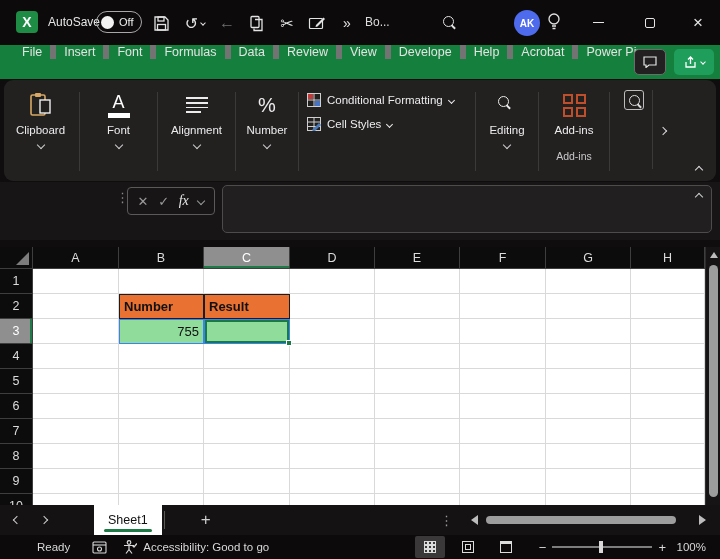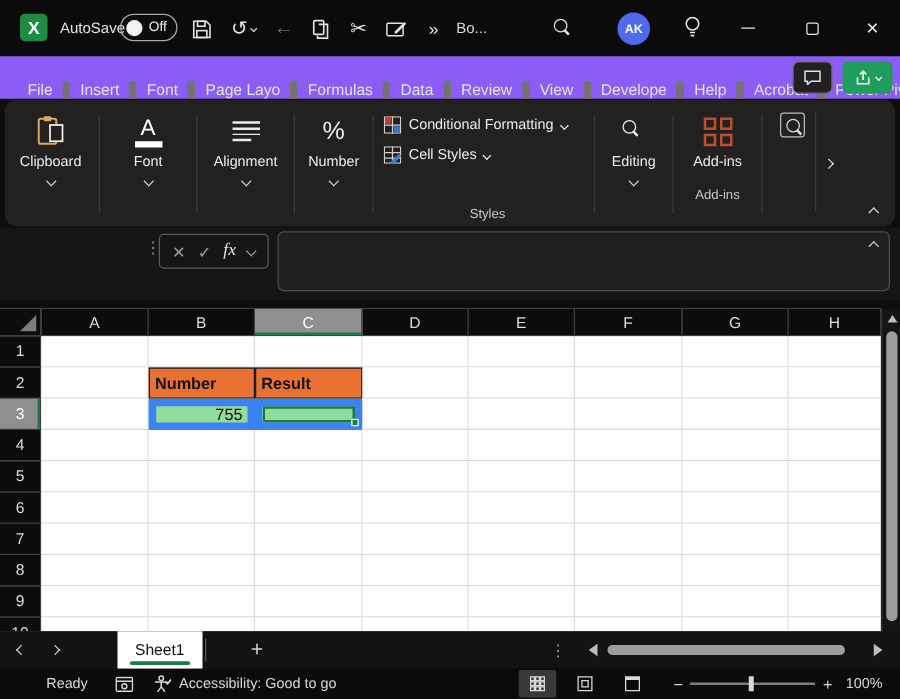--- a/index.html
+++ b/index.html
@@ -20,29 +20,29 @@
   .titlebar { position:absolute; left:0; top:0; width:720px; height:45px; background:#0c0a0a; display:flex; align-items:center; }
   .excel-logo { position:absolute; left:16px; top:11px; width:22px; height:22px; background:#1e8c45; border-radius:4px; color:#fff; font-weight:bold; font-size:14px; display:flex; align-items:center; justify-content:center; }
   .autosave-label { position:absolute; left:48px; top:15px; font-size:12px; }
   .autosave-toggle { position:absolute; left:96px; top:11px; width:46px; height:22px; border:1px solid #a8a8a8; border-radius:11px; display:flex; align-items:center; }
   .autosave-knob { width:13px; height:13px; background:#f2f2f2; border-radius:50%; margin-left:4px; }
   .autosave-state { font-size:11px; margin-left:5px; color:#f0f0f0; }
   .qat-icon { position:absolute; top:12px; width:22px; height:22px; display:flex; align-items:center; justify-content:center; font-size:16px; color:#e3e3e3; }
   .dim { color:#6f6f6f; }
   .doc-title { position:absolute; left:365px; top:15px; font-size:12px; color:#dcdcdc; }
   .search-btn { position:absolute; left:443px; top:15px; color:#e3e3e3; }
-  .avatar { position:absolute; left:494px; top:10px; width:26px; height:26px; border-radius:50%; color:#fff; font-size:10px; font-weight:bold; display:flex; align-items:center; justify-content:center; }
+  .avatar { position:absolute; left:514px; top:10px; width:26px; height:26px; border-radius:50%; color:#fff; font-size:10px; font-weight:bold; display:flex; align-items:center; justify-content:center; }
   .bulb-btn { position:absolute; left:546px; top:12px; }
   .win-btn { position:absolute; top:0; width:44px; height:45px; display:flex; align-items:center; justify-content:center; color:#e6e6e6; }
   .min-glyph { width:11px; height:1.5px; background:#e6e6e6; }
   .max-glyph { width:10px; height:10px; border:1.4px solid #e6e6e6; border-radius:2px; }
   .close-glyph { font-size:17px; font-weight:300; }
 
   
-  .menubar { position:absolute; left:0; top:45px; width:720px; height:34px; background:#8b5cf6; display:flex; align-items:flex-end; padding-left:14px; }
+  .menubar { position:absolute; left:0; top:45px; width:720px; height:34px; background:#15803d; display:flex; align-items:flex-start; padding-left:14px; }
   .menu-tab { position:relative; display:flex; align-items:center; padding:0 8px; font-size:12.5px; color:#e3e3e3; white-space:nowrap; }
   .menu-tab + .menu-tab { border-left:6px solid #737373; }
   .menu-tab.active { font-weight:bold; color:#fff; }
   .menu-tab.active::after { content:""; position:absolute; left:8px; right:8px; bottom:3px; height:3px; border-radius:2px; background:#35a06a; }
   .menu-right { position:absolute; right:6px; top:49px; display:flex; gap:8px; }
   .comment-btn { width:32px; height:26px; border:1px solid #6e6b6b; border-radius:5px; display:flex; align-items:center; justify-content:center; color:#e3e3e3; background:#222020; }
   .share-btn { width:40px; height:26px; border-radius:5px; display:flex; align-items:center; justify-content:center; gap:4px; color:#fff; }
 
   
   .ribbon { position:absolute; left:4px; top:80px; width:712px; height:101px; background:#232020; border-radius:9px; display:flex; align-items:stretch; padding-top:6px; }
@@ -88,21 +88,21 @@
   .gh { background:#0c0c0c; color:#dcdcdc; font-size:12.5px; display:flex; align-items:center; justify-content:center; border-right:1px solid #3e3e3e; border-bottom:1px solid #3e3e3e; flex:none; }
   .gh.sel { background:#8f8f8f; color:#fff; }
   .col-h { height:22px; }
   .col-h.sel { box-shadow:inset 0 -2px 0 #1e7a46; }
   .row-h { width:33px; height:25px; }
   .row-h.sel { box-shadow:inset -2px 0 0 #1e7a46; }
   .corner { width:33px; height:22px; position:relative; }
   .corner i { position:absolute; right:3px; bottom:3px; width:0; height:0; border-left:13px solid transparent; border-bottom:13px solid #7d7d7d; }
   .cell { background:#fff; border-right:1px solid #d9d9d9; border-bottom:1px solid #d9d9d9; height:25px; flex:none; font-size:13px; color:#111; display:flex; align-items:center; padding:0 4px; position:relative; }
   .cell.fill-orange { font-weight:bold; border:1px solid #1c1c1c; }
-  .cell.fill-green { border:6px solid #3b82f6; }
+  .cell.fill-green { border:1px solid #3b82f6; }
   .cell.align-right { justify-content:flex-end; }
   .cell.selected { box-shadow:inset 0 0 0 2px #1a7a46; }
   .fill-handle { position:absolute; right:-3px; bottom:-3px; width:6px; height:6px; background:#1a7a46; border:1px solid #fff; z-index:5; }
 
   
   .vscroll { position:absolute; right:0; top:247px; width:15px; height:258px; background:#161414; border-left:1px solid #2e2c2c; }
   .vscroll .arrow-up { position:absolute; left:4px; top:5px; width:0; height:0; border-left:4px solid transparent; border-right:4px solid transparent; border-bottom:6px solid #bdbdbd; }
   .vscroll .thumb { position:absolute; left:3px; top:18px; width:9px; height:232px; background:#9d9d9d; border-radius:5px; }
 
   
@@ -200,21 +200,20 @@
       </div>
     <div class="win-btn" style="left:676px;">
         <span class="close-glyph">×</span>
       </div>
   </div>
 
   <div class="menubar">
     <div class="menu-tab">File</div>
     <div class="menu-tab">Insert</div>
     <div class="menu-tab">Font</div>
-    <div class="menu-tab">Page Layo</div>
     <div class="menu-tab">Formulas</div>
     <div class="menu-tab">Data</div>
     <div class="menu-tab">Review</div>
     <div class="menu-tab">View</div>
     <div class="menu-tab">Develope</div>
     <div class="menu-tab">Help</div>
     <div class="menu-tab">Acrobat</div>
     <div class="menu-tab">Power Piv</div>
   </div>
   <div class="menu-right">
@@ -286,21 +285,20 @@
       </div>
       <div class="styles-row">
         <svg width="14" height="14" viewBox="0 0 14 14">
           <rect x="0.5" y="0.5" width="13" height="13" fill="none" stroke="#cfcfcf"></rect>
           <path d="M0 5 h14 M0 9.5 h14 M7 0 v14" stroke="#cfcfcf" stroke-width="1"></path>
           <path d="M5 13 L12 6 L14 8 L7 15 Z" fill="#4a79b8"></path>
         </svg>
         <span>Cell Styles</span>
         <span class="chev"></span>
       </div>
-      <div class="group-caption">Styles</div>
     </div>
     <div class="rb-divider"></div>
 
     <div class="rb-group" style="width:58px;">
       <div class="rb-icon">
         <span class="magnifier" style="width:18px;height:18px;"></span>
       </div>
       <span class="rb-label">Editing</span>
       <span class="chev rb-chev"></span>
     </div>

